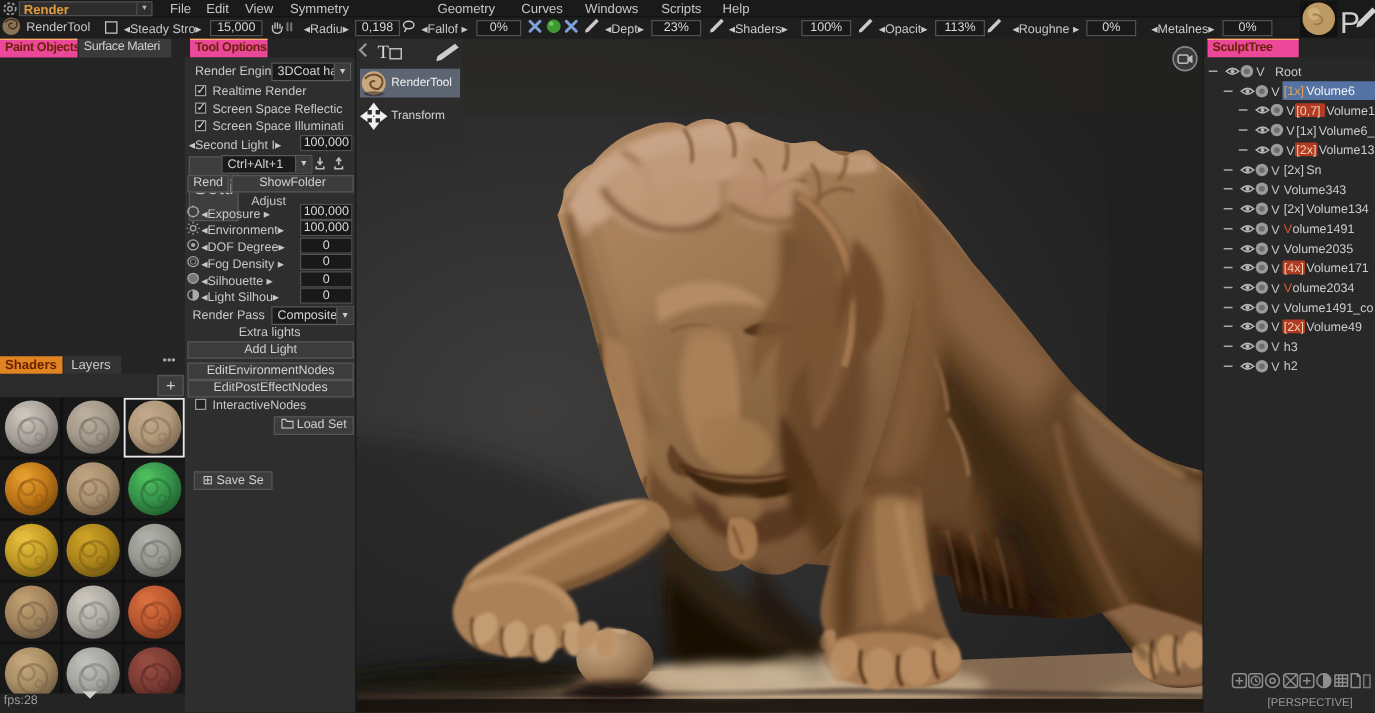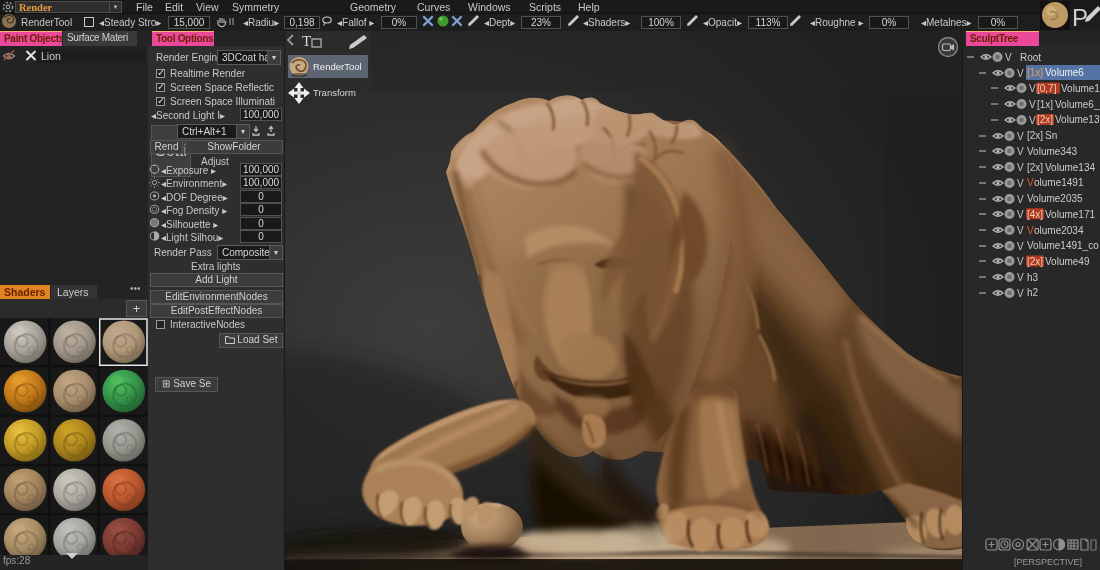--- a/index.html
+++ b/index.html
@@ -27,21 +27,21 @@
 </style>
 </head>
 <body>
 <div id="app">
 
   <div class="abs" style="left:0;top:0;width:1100px;height:14px;background:#1a1a1a;border-bottom:1px solid #111;">
     <svg class="abs" style="left:2px;top:1px" width="12" height="12" viewBox="0 0 12 12">
       <circle cx="6" cy="6" r="4.6" fill="none" stroke="#999" stroke-width="1.4" stroke-dasharray="2.2 1.6"></circle>
       <circle cx="6" cy="6" r="1.8" fill="none" stroke="#999" stroke-width="1.2"></circle>
     </svg>
-    <div class="abs" style="left:15px;top:1px;width:107px;height:12px;background:#2e2e2e;border:1px solid #4e4e4e;font-family:Liberation Serif, serif;">
+    <div class="abs" style="left:15px;top:1px;width:107px;height:12px;background:#2e2e2e;border:1px solid #4e4e4e;">
       <span class="abs" style="left:3px;top:0px;color:#e09b3c;font-size:10.5px;font-weight:bold;">Render</span>
       <div class="abs" style="right:0;top:0;width:12px;height:10px;border-left:1px solid #4e4e4e;color:#bbb;font-size:6px;text-align:center;line-height:10px;">▼</div>
     </div>
     <div class="abs txt" style="left:136px;top:1px;font-size:10.5px;">File</div>
     <div class="abs txt" style="left:165px;top:1px;font-size:10.5px;">Edit</div>
     <div class="abs txt" style="left:196px;top:1px;font-size:10.5px;">View</div>
     <div class="abs txt" style="left:232px;top:1px;font-size:10.5px;">Symmetry</div>
     <div class="abs txt" style="left:300px;top:1px;font-size:10.5px;margin-top:28px;">Freeze</div>
     <div class="abs txt" style="left:350px;top:1px;font-size:10.5px;">Geometry</div>
     <div class="abs txt" style="left:417px;top:1px;font-size:10.5px;">Curves</div>
@@ -111,34 +111,20 @@
     <text x="1072" y="26" fill="#cfcfcf" font-size="24" font-family="Liberation Sans">P</text>
     <path d="M1098 6 l3 3 L1089 21 l-4 1 1 -4 Z" fill="#d0d0d0"></path>
   </svg>
 
   <div class="abs" style="left:0;top:31px;width:1100px;height:15px;background:#242424;"></div>
   <div class="tab on" style="left:0px;width:62px;">Paint&nbsp;Objects</div>
   <div class="tab off" style="left:63px;width:74px;">Surface&nbsp;Materi</div>
   <div class="tab on" style="left:152px;width:62px;">Tool&nbsp;Options</div>
   <div class="tab on" style="left:966px;width:73px;">SculptTree</div>
 
-  <div class="abs" style="left:0;top:46px;width:148px;height:239px;background:#232323;">
-    <div class="abs" style="left:36px;top:3px;width:110px;height:14px;background:#1d1d1d;"></div>
-    <svg class="abs" style="left:2px;top:2px" width="34" height="15" viewBox="0 0 34 15">
-      <g stroke="#9a8a80" stroke-width="1.3" fill="none">
-        <path d="M1.5 8 q5.5 -5 11 0 q-5.5 5 -11 0z"></path>
-      </g>
-      <circle cx="7" cy="8" r="1.7" fill="#9a8a80"></circle>
-      <path d="M2 12 L12 2.5" stroke="#b05038" stroke-width="1.6"></path>
-      <g stroke="#e8e8e8" stroke-width="1.8" stroke-linecap="round">
-          <path d="M25 3.5 l8 8 M33 3.5 l-8 8"></path>
-        </g>
-    </svg>
-    <div class="abs txt" style="left:41px;top:4px;font-size:10.5px;">Lion</div>
-  </div>
 
   <div class="abs" style="left:0;top:285px;width:148px;height:285px;background:#2b2b2b;">
     <div class="abs" style="left:0;top:0;width:148px;height:14px;background:#242424;"></div>
     <div class="abs" style="left:0;top:0;width:50px;height:14px;background:#e08321;color:#6b2104;font-weight:bold;font-size:10.5px;padding:1px 0 0 4px;">Shaders</div>
     <div class="abs" style="left:51px;top:0;width:46px;height:14px;background:#333;color:#ccc;font-size:10.5px;padding:1px 0 0 6px;">Layers</div>
     <div class="abs" style="left:130px;top:-2px;color:#aaa;font-size:10px;">•••</div>
     <div class="ddown" style="left:1px;top:16px;width:122px;height:15px;margin-top:44px;">default
       <div class="ddarr">▼</div></div>
     <div class="btn" style="left:126px;top:15px;width:21px;height:17px;font-size:13px;line-height:15px;">+</div>
     <div id="shadergrid" class="abs" style="left:0;top:33px;width:148px;height:237px;background:#1c1c1c;"><svg width="148" height="237" viewBox="0 0 148 237">

